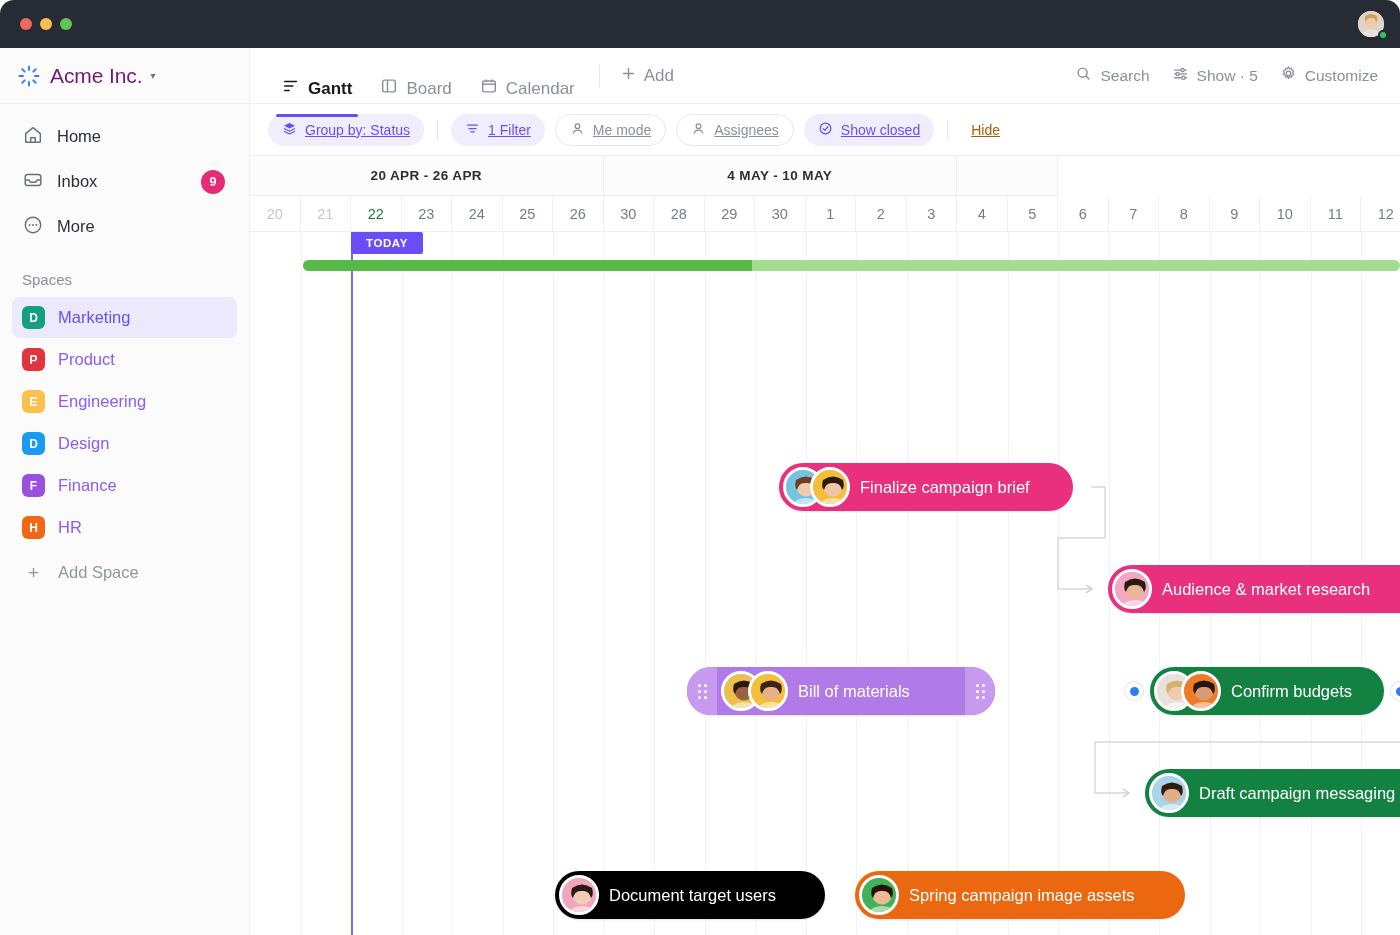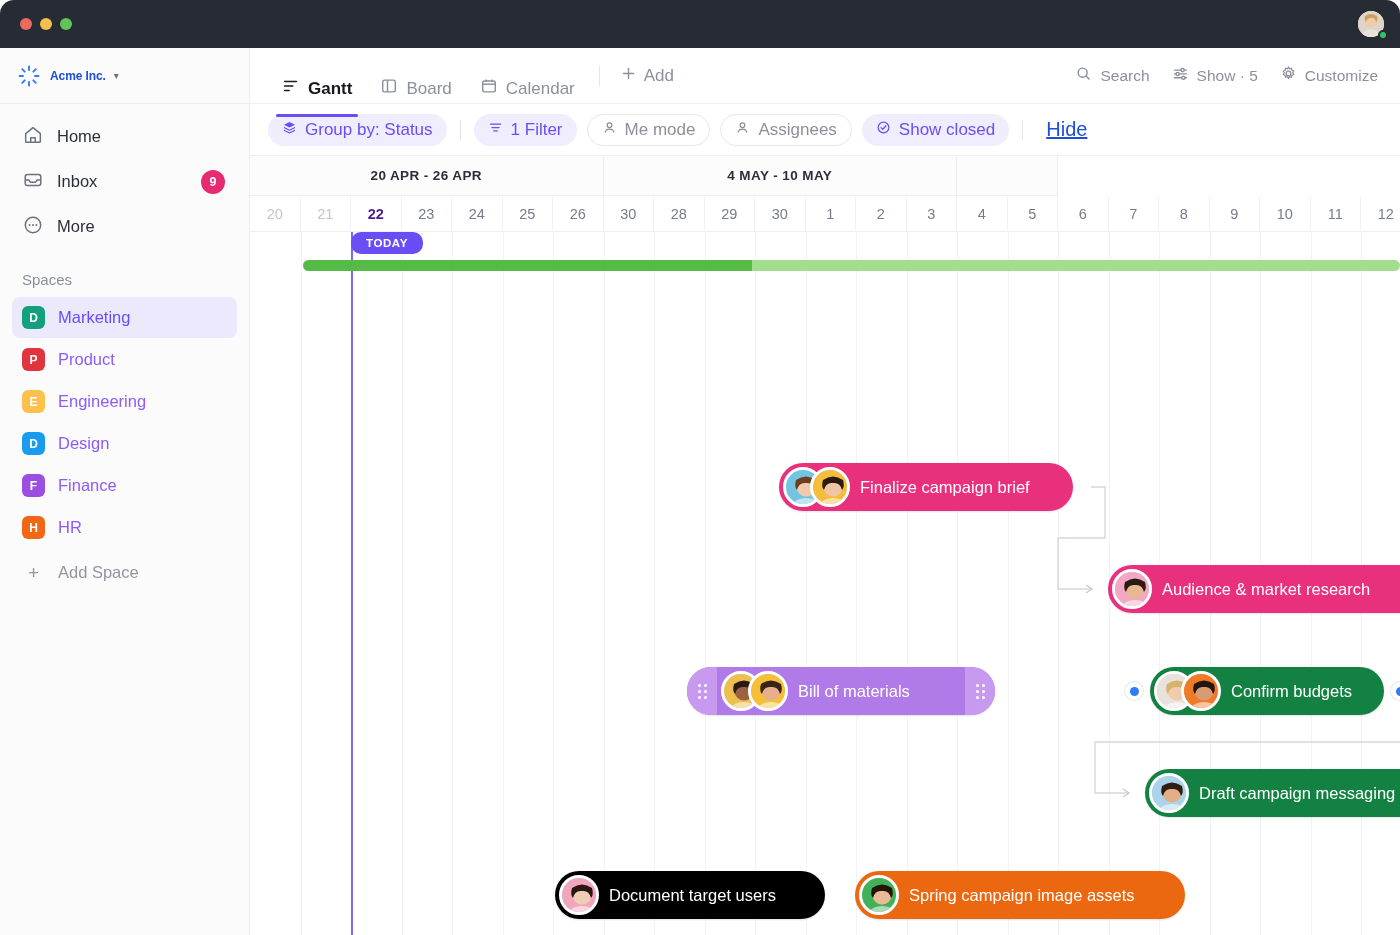--- a/index.html
+++ b/index.html
@@ -42,21 +42,21 @@
   
   .sidebar {
     position: absolute; left: 0; top: 48px; width: 250px; height: 887px;
     background: #fbfbfc; border-right: 1px solid #eceef1;
   }
   .ws-header {
     height: 56px; display: flex; align-items: center; gap: 10px;
     padding: 0 18px; border-bottom: 1px solid #eceef1;
   }
   .ws-logo { width: 22px; height: 22px; position: relative; flex: 0 0 auto; }
-  .ws-name { font-size: 12px; font-weight: 700; color: #1d4ed8; letter-spacing: -0.1px; }
+  .ws-name { font-size: 21px; font-weight: 400; color: #701a75; letter-spacing: -0.1px; }
   .ws-caret { font-size: 10px; color: #6b7280; margin-left: -2px; }
 
   .nav { padding: 10px 12px 0 12px; }
   .nav-item {
     height: 45px; display: flex; align-items: center; gap: 13px;
     padding: 0 10px; border-radius: 8px; cursor: pointer;
     position: relative;
   }
   .nav-label { font-size: 16.5px; color: #2b2f3a; }
   .badge {
@@ -118,57 +118,58 @@
     display: flex; align-items: center; gap: 8px; font-size: 15.5px;
     color: #8b909c; cursor: pointer;
   }
 
   .filterbar {
     height: 52px; display: flex; align-items: center; gap: 10px;
     padding: 0 18px; border-bottom: 1px solid #eceef1;
   }
   .pill {
     display: flex; align-items: center; gap: 8px; height: 32px;
-    padding: 0 14px; border-radius: 16px; font-size: 17px; cursor: pointer;
+    padding: 0 14px; border-radius: 16px; font-size: 14px; cursor: pointer;
     white-space: nowrap;
+    text-decoration: underline;
   }
   .pill.violet { background: #f0edfe; color: #6b4df5; font-weight: 500; }
   .pill.plain { background: #fff; border: 1px solid #e6e8ec; color: #8b909c; }
   .pill-sep { width: 1px; height: 20px; background: #e4e6ea; margin: 0 3px; }
-  .hidebtn { font-size: 20px; color: #1d4ed8; padding: 0 10px; cursor: pointer; text-decoration: underline; }
+  .hidebtn { font-size: 14px; color: #a16207; padding: 0 10px; cursor: pointer; text-decoration: underline; }
 
   
   .gantt { position: relative; width: 1150px; height: 779px; overflow: hidden; }
 
   .weeks { display: flex; height: 40px; }
   .week {
     border-right: 1px solid #eceef1; border-bottom: 1px solid #eceef1;
     display: flex; align-items: center; justify-content: center;
     font-size: 13.5px; font-weight: 700; color: #2b2f3a; letter-spacing: 0.4px;
     background: #fcfcfd;
   }
   .days { display: flex; height: 36px; }
   .day {
     width: 50.5px; flex: 0 0 50.5px;
     border-right: 1px solid #f0f1f3; border-bottom: 1px solid #eceef1;
     display: flex; align-items: center; justify-content: center;
     font-size: 14.5px; color: #767c89;
   }
   .day.past { color: #c2c6cd; }
-  .day.today { color: #4c1d95; font-weight: 700; }
+  .day.today { color: #15803d; font-weight: 400; }
 
   .grid-area { position: absolute; left: 0; top: 76px; width: 1150px; height: 703px; }
   .gridlines { position: absolute; inset: 0; }
   .gline { position: absolute; top: 0; bottom: 0; width: 1px; background: #f2f3f5; }
 
   .today-badge {
     position: absolute; top: 0; height: 22px; width: 72px;
     background: #6b4df5; color: #fff; font-size: 11.5px; font-weight: 700;
     letter-spacing: 0.6px; display: flex; align-items: center; justify-content: center;
-    border-radius: 10px;
+    border-radius: 2px;
   }
   .today-line {
     position: absolute; top: 0; bottom: 0; width: 2px; background: #6b4df5; opacity: .85;
   }
 
   .progress-track { position: absolute; height: 11px; border-radius: 6px; overflow: hidden; }
   .progress-done { position: absolute; left: 0; top: 0; bottom: 0; background: #56bb46; }
   .progress-rest { position: absolute; top: 0; bottom: 0; right: 0; background: #a2dd90; }
 
   

